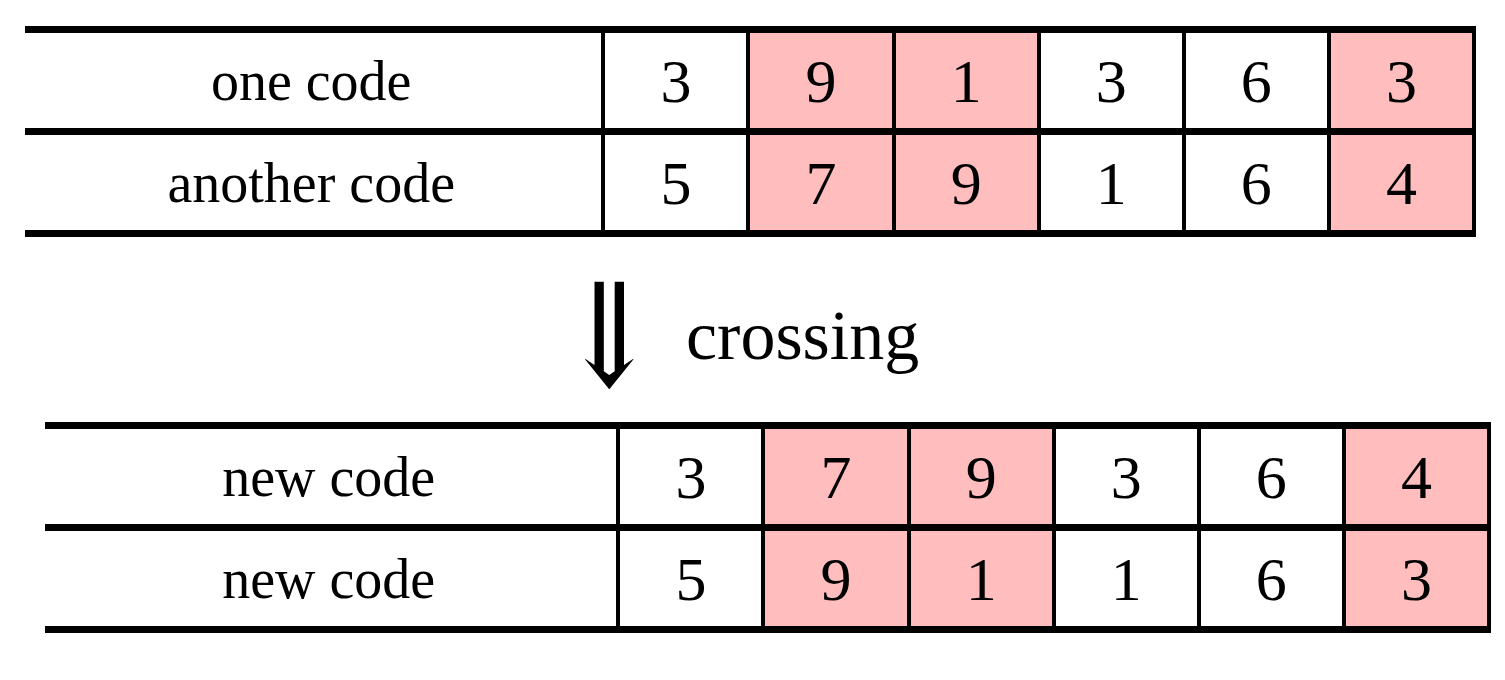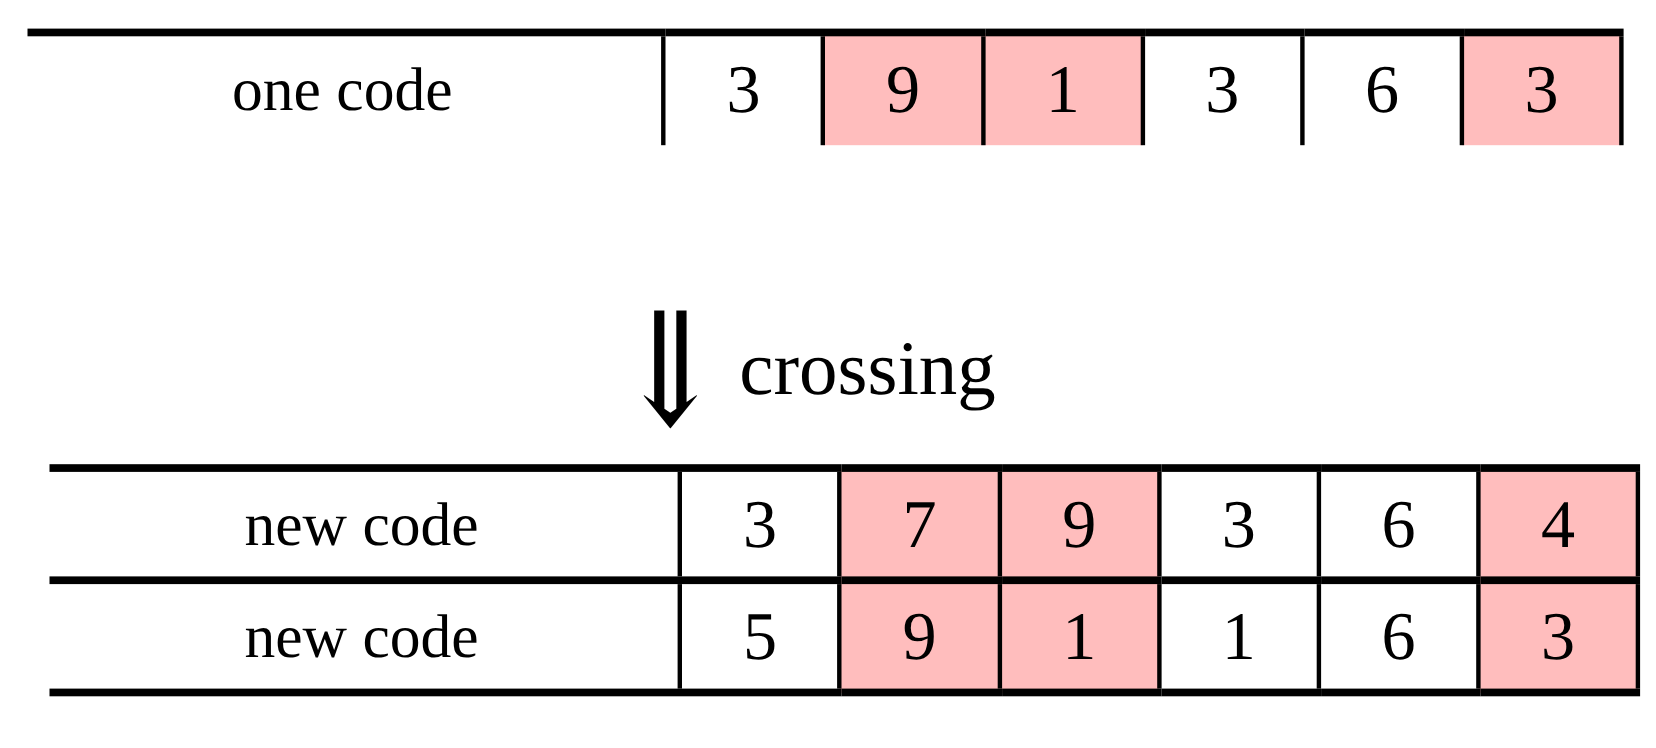--- a/index.html
+++ b/index.html
@@ -94,21 +94,21 @@
     line-height: 1;
     display: block;
     width: 90px;
     text-align: center;
     transform: scaleY(1.22) translateY(-2px);
     transform-origin: center top;
   }
   .crossing-label {
     font-size: 70px;
     line-height: 1;
-    margin-left: 22px;
+    margin-left: 36px;
     margin-top: 16px;
     white-space: nowrap;
   }
 </style>
 </head>
 <body>
 
 <div class="figure">
 
   <table class="code-table" id="table-top">
@@ -123,20 +123,29 @@
     </colgroup>
     <tbody>
       <tr class="row-top">
         <td class="label">one code</td>
         <td>3</td>
         <td class="hl">9</td>
         <td class="hl">1</td>
         <td>3</td>
         <td>6</td>
         <td class="hl last">3</td>
+      </tr>
+      <tr class="row-bottom">
+        <td class="label">another code</td>
+        <td>5</td>
+        <td class="hl">7</td>
+        <td class="hl">9</td>
+        <td>1</td>
+        <td>6</td>
+        <td class="hl last">4</td>
       </tr>
     </tbody>
   </table>
 
   <div class="crossing-block">
     <span class="dbl-arrow">⇓</span>
     <span class="crossing-label">crossing</span>
   </div>
 
   <table class="code-table" id="table-bottom">

